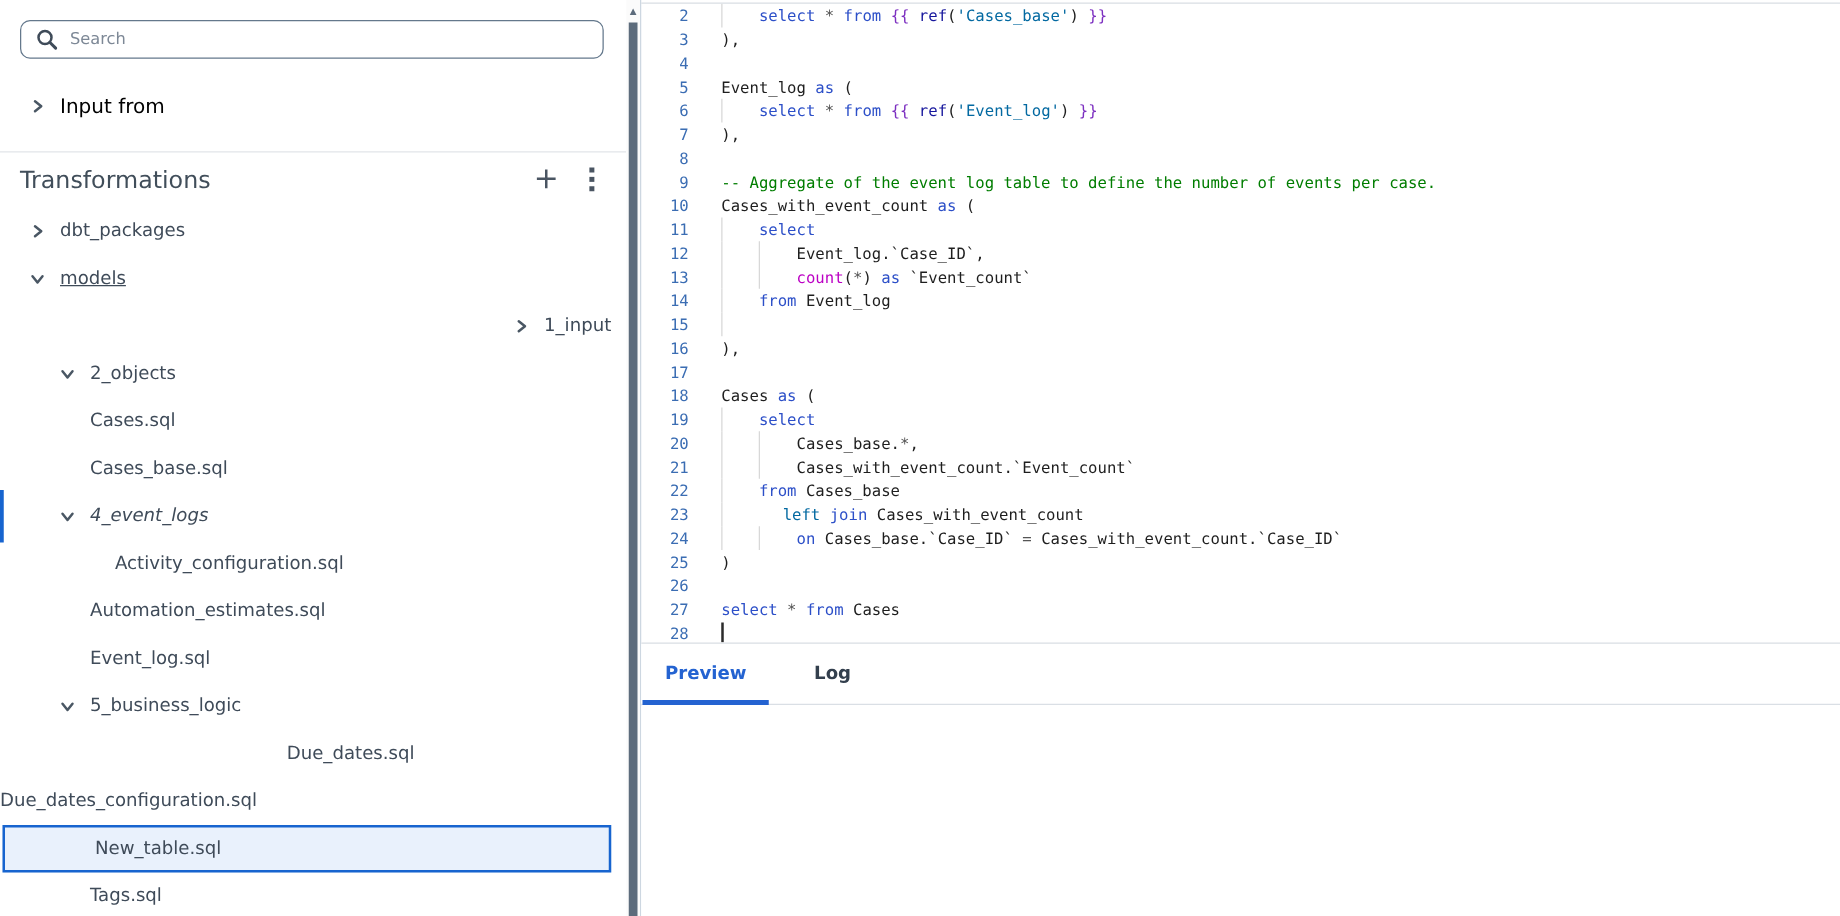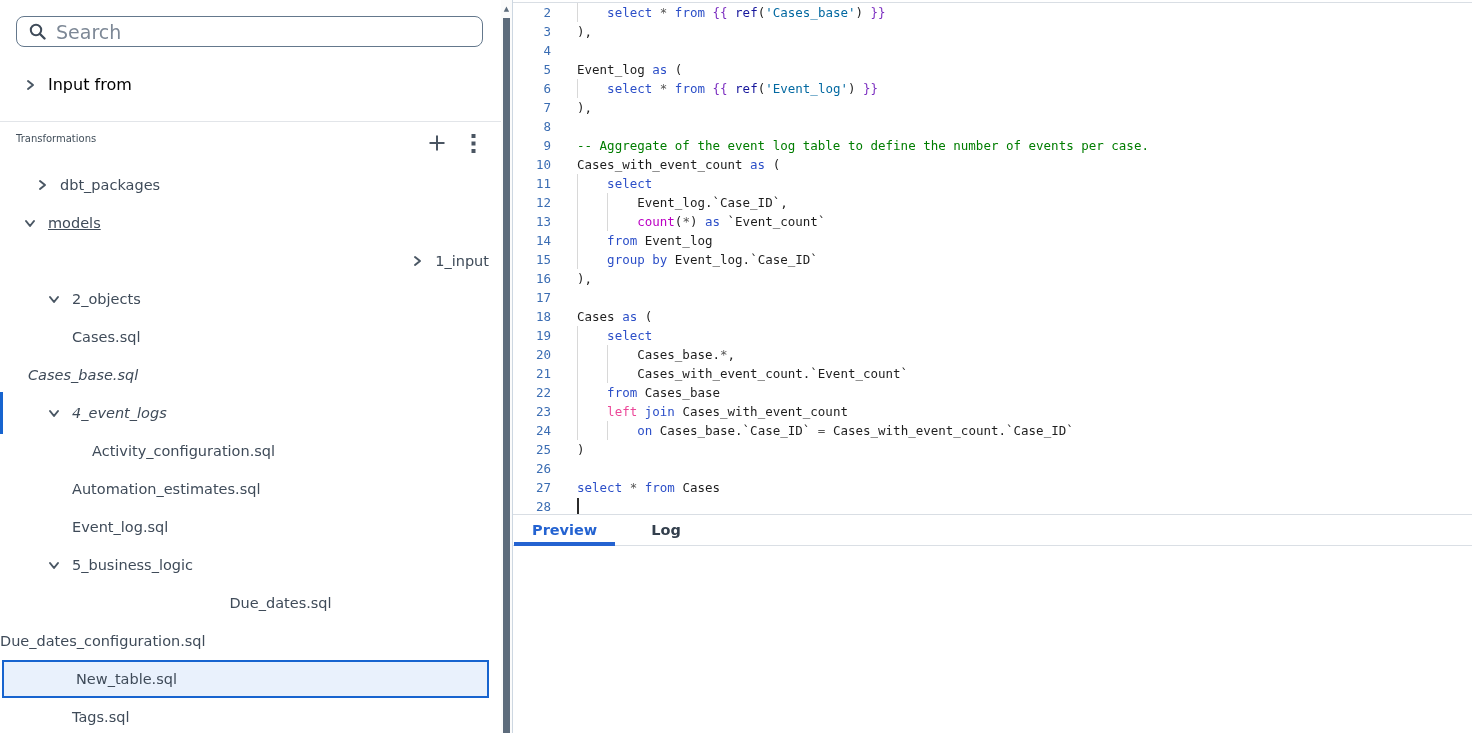--- a/index.html
+++ b/index.html
@@ -6,31 +6,31 @@
   html,body { width:1472px; height:733px; background:#fff; overflow:hidden;
               font-family:"DejaVu Sans","Liberation Sans",sans-serif; }
 
   
   #sidebar { position:absolute; left:0; top:0; width:501px; height:733px; background:#fff; }
 
   #search-box { position:absolute; left:16px; top:16px; width:467px; height:31px;
     border:1.5px solid #64788c; border-radius:8px; display:flex; align-items:center;
     padding-left:12px; background:#fff; }
   #search-box svg { flex:0 0 auto; }
-  #search-input { border:none; outline:none; flex:1; margin-left:10px; font-size:19px;
+  #search-input { border:none; outline:none; flex:1; margin-left:10px; font-size:13px;
     color:#0c4a6e; background:transparent; font-family:inherit; }
   #search-input::placeholder { color:#7d8896; }
 
   .side-row { position:absolute; left:0; width:501px; height:31px; display:flex;
     align-items:center; cursor:pointer; }
 
   #divider { position:absolute; left:0; top:121px; width:501px; height:1px; background:#e2e5e9; }
 
   #trans-header { position:absolute; left:0; top:128px; width:501px; height:30px; }
-  #trans-title { position:absolute; left:16px; top:5px; font-size:10px; color:#414e5a; }
+  #trans-title { position:absolute; left:16px; top:5px; font-size:19px; color:#414e5a; }
   .hdr-btn { position:absolute; top:0; width:28px; height:30px; background:none; border:none;
     cursor:pointer; display:flex; align-items:center; justify-content:center; }
   #btn-add { left:423px; }
   #btn-menu { left:459px; }
 
   #tree { position:absolute; left:0; top:166px; width:501px; }
   .tree-row { position:relative; height:38px; display:flex; align-items:center;
     font-size:14.5px; color:#3f4b59; cursor:pointer; margin-right:12px; }
   .tree-row .chev { width:12px; height:12px; margin-right:12px; flex:0 0 auto; }
   .tree-row.selected { background:#e9f1fc; border:2px solid #1764cf; margin-left:2px; }
@@ -58,26 +58,26 @@
   .code-line .code { position:absolute; left:64px; top:0; white-space:pre; color:#1e1e1e; }
   .guide { position:absolute; top:0; width:1px; height:19px; background:#d8d8d8; }
   .cursor { position:absolute; top:1px; width:1.5px; height:17px; background:#2b2b2b; }
 
   .tok-kw   { color:#2c4fc8; }
   .tok-jinja{ color:#7c2fc0; }
   .tok-fn   { color:#16169c; }
   .tok-str  { color:#0369a1; }
   .tok-com  { color:#007d00; }
   .tok-agg  { color:#bc00c4; }
-  .tok-gray { color:#ec4899; }
+  .tok-gray { color:#0369a1;margin-left:19px; }
   .tok-op   { color:#555555; }
   .tok-plain{ color:#1e1e1e; }
 
   
-  #tabbar { position:absolute; left:0; top:514px; right:0; height:32px; background:#fff;
+  #tabbar { position:absolute; left:0; top:514px; right:0; height:50px; background:#fff;
     border-top:1px solid #d9dee4; border-bottom:1px solid #dadfe5; display:flex;
     padding-left:1px; }
   .tab { position:relative; height:100%; padding:0 18px; margin-right:18px; display:flex;
     align-items:center; font-size:14.5px; font-weight:bold; color:#333f4d; cursor:pointer;
     background:none; border:none; font-family:inherit; }
   .tab.active { color:#2463d1; }
   .tab.active::after { content:""; position:absolute; left:0; right:0; bottom:-1px;
     height:4px; background:#2463d1; }
 
   #preview-panel { position:absolute; left:0; top:565px; right:0; bottom:0; background:#fff; }
@@ -115,21 +115,21 @@
     <button class="hdr-btn" id="btn-menu">
       <svg width="5" height="21" viewBox="0 0 5 21">
         <rect x="0.5" y="1" width="4" height="4" fill="#4a5562"></rect>
         <rect x="0.5" y="8.5" width="4" height="4" fill="#4a5562"></rect>
         <rect x="0.5" y="16" width="4" height="4" fill="#4a5562"></rect>
       </svg>
     </button>
   </div>
 
   <div id="tree">
-      <div class="tree-row" style="padding-left: 36px;">
+      <div class="tree-row" style="padding-left: 24px;">
         <svg class="chev" viewBox="0 0 12 12">
           <polyline points="4,2 9,6 4,10" fill="none" stroke="#4a5764" stroke-width="2" stroke-linecap="round" stroke-linejoin="round"></polyline>
         </svg>
         <span>dbt_packages</span>
       </div>
       <div class="tree-row" style="padding-left: 24px; text-decoration: underline;">
         <svg class="chev" viewBox="0 0 12 12">
           <polyline points="2,4 6,9 10,4" fill="none" stroke="#4a5764" stroke-width="2" stroke-linecap="round" stroke-linejoin="round"></polyline>
         </svg>
         <span>models</span>
@@ -142,21 +142,21 @@
       </div>
       <div class="tree-row" style="padding-left: 48px;">
         <svg class="chev" viewBox="0 0 12 12">
           <polyline points="2,4 6,9 10,4" fill="none" stroke="#4a5764" stroke-width="2" stroke-linecap="round" stroke-linejoin="round"></polyline>
         </svg>
         <span>2_objects</span>
       </div>
       <div class="tree-row" style="padding-left: 72px;">
         <span>Cases.sql</span>
       </div>
-      <div class="tree-row" style="padding-left: 28px; font-style: italic;">
+      <div class="tree-row" style="padding-left: 72px;">
         <span>Cases_base.sql</span>
       </div>
       <div class="tree-row marker" style="padding-left: 48px; font-style: italic;">
         <svg class="chev" viewBox="0 0 12 12">
           <polyline points="2,4 6,9 10,4" fill="none" stroke="#4a5764" stroke-width="2" stroke-linecap="round" stroke-linejoin="round"></polyline>
         </svg>
         <span>4_event_logs</span>
       </div>
       <div class="tree-row" style="padding-left: 92px;">
         <span>Activity_configuration.sql</span>
@@ -202,21 +202,21 @@
       <div class="code-line"><span class="num">5</span><span class="code"><span class="tok-plain">Event_log </span><span class="tok-kw">as</span><span class="tok-plain"> (</span></span></div>
       <div class="code-line"><span class="num">6</span><span class="guide" style="left: 64px;"></span><span class="code"><span class="tok-plain">    </span><span class="tok-kw">select</span><span class="tok-plain"> </span><span class="tok-op">*</span><span class="tok-plain"> </span><span class="tok-kw">from</span><span class="tok-plain"> </span><span class="tok-jinja">{{</span><span class="tok-plain"> </span><span class="tok-fn">ref</span><span class="tok-plain">(</span><span class="tok-str">'Event_log'</span><span class="tok-plain">)</span><span class="tok-plain"> </span><span class="tok-jinja">}}</span></span></div>
       <div class="code-line"><span class="num">7</span><span class="code"><span class="tok-plain">),</span></span></div>
       <div class="code-line"><span class="num">8</span><span class="code"></span></div>
       <div class="code-line"><span class="num">9</span><span class="code"><span class="tok-com">-- Aggregate of the event log table to define the number of events per case.</span></span></div>
       <div class="code-line"><span class="num">10</span><span class="code"><span class="tok-plain">Cases_with_event_count </span><span class="tok-kw">as</span><span class="tok-plain"> (</span></span></div>
       <div class="code-line"><span class="num">11</span><span class="guide" style="left: 64px;"></span><span class="code"><span class="tok-plain">    </span><span class="tok-kw">select</span></span></div>
       <div class="code-line"><span class="num">12</span><span class="guide" style="left: 64px;"></span><span class="guide" style="left: 94.12px;"></span><span class="code"><span class="tok-plain">        Event_log.`Case_ID`,</span></span></div>
       <div class="code-line"><span class="num">13</span><span class="guide" style="left: 64px;"></span><span class="guide" style="left: 94.12px;"></span><span class="code"><span class="tok-plain">        </span><span class="tok-agg">count</span><span class="tok-plain">(</span><span class="tok-op">*</span><span class="tok-plain">) </span><span class="tok-kw">as</span><span class="tok-plain"> `Event_count`</span></span></div>
       <div class="code-line"><span class="num">14</span><span class="guide" style="left: 64px;"></span><span class="code"><span class="tok-plain">    </span><span class="tok-kw">from</span><span class="tok-plain"> Event_log</span></span></div>
-      <div class="code-line"><span class="num">15</span><span class="guide" style="left: 64px;"></span><span class="code"><span class="tok-plain">    </span><span class="tok-kw">group</span><span class="tok-plain"> </span><span class="tok-kw">by</span><span class="tok-plain"> Event_log.`Case_ID`</span></span></div>
+      <div class="code-line"><span class="num">15</span><span class="guide" style="left: 64px;"></span></div>
       <div class="code-line"><span class="num">16</span><span class="code"><span class="tok-plain">),</span></span></div>
       <div class="code-line"><span class="num">17</span><span class="code"></span></div>
       <div class="code-line"><span class="num">18</span><span class="code"><span class="tok-plain">Cases </span><span class="tok-kw">as</span><span class="tok-plain"> (</span></span></div>
       <div class="code-line"><span class="num">19</span><span class="guide" style="left: 64px;"></span><span class="code"><span class="tok-plain">    </span><span class="tok-kw">select</span></span></div>
       <div class="code-line"><span class="num">20</span><span class="guide" style="left: 64px;"></span><span class="guide" style="left: 94.12px;"></span><span class="code"><span class="tok-plain">        Cases_base.</span><span class="tok-op">*</span><span class="tok-plain">,</span></span></div>
       <div class="code-line"><span class="num">21</span><span class="guide" style="left: 64px;"></span><span class="guide" style="left: 94.12px;"></span><span class="code"><span class="tok-plain">        Cases_with_event_count.`Event_count`</span></span></div>
       <div class="code-line"><span class="num">22</span><span class="guide" style="left: 64px;"></span><span class="code"><span class="tok-plain">    </span><span class="tok-kw">from</span><span class="tok-plain"> Cases_base</span></span></div>
       <div class="code-line"><span class="num">23</span><span class="guide" style="left: 64px;"></span><span class="code"><span class="tok-plain">    </span><span class="tok-gray">left</span><span class="tok-plain"> </span><span class="tok-kw">join</span><span class="tok-plain"> Cases_with_event_count</span></span></div>
       <div class="code-line"><span class="num">24</span><span class="guide" style="left: 64px;"></span><span class="guide" style="left: 94.12px;"></span><span class="code"><span class="tok-plain">        </span><span class="tok-kw">on</span><span class="tok-plain"> Cases_base.`Case_ID` </span><span class="tok-op">=</span><span class="tok-plain"> Cases_with_event_count.`Case_ID`</span></span></div>
       <div class="code-line"><span class="num">25</span><span class="code"><span class="tok-plain">)</span></span></div>

